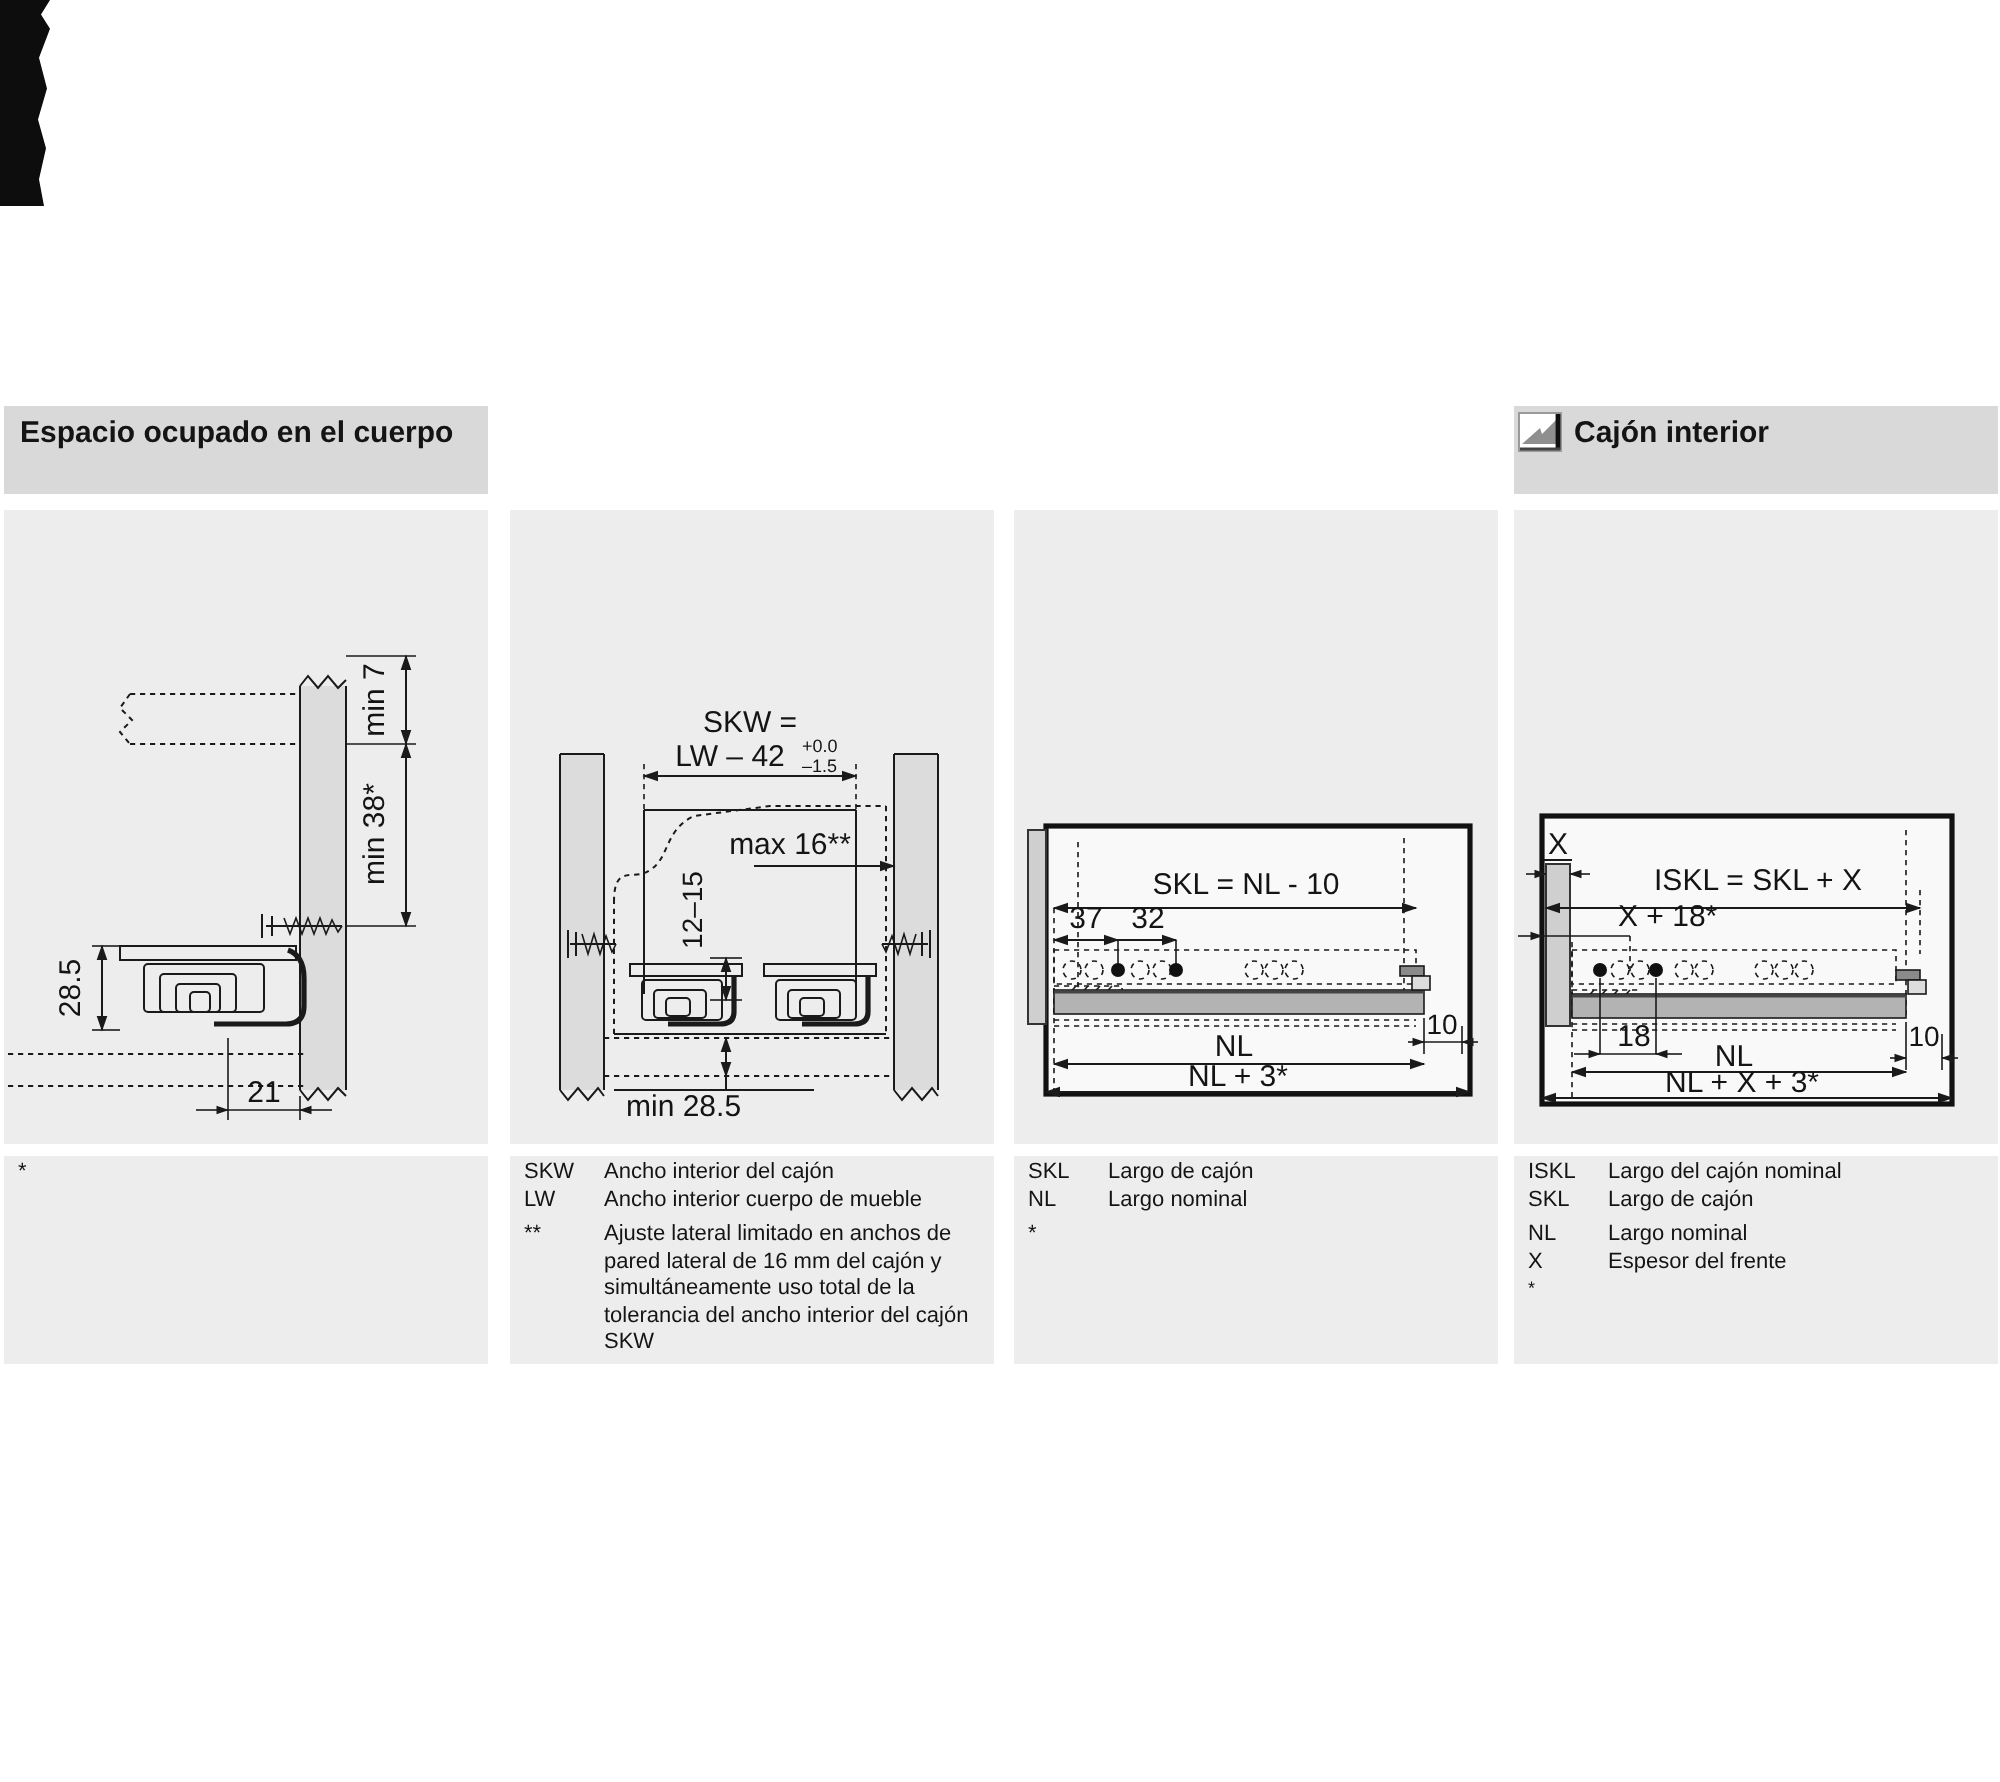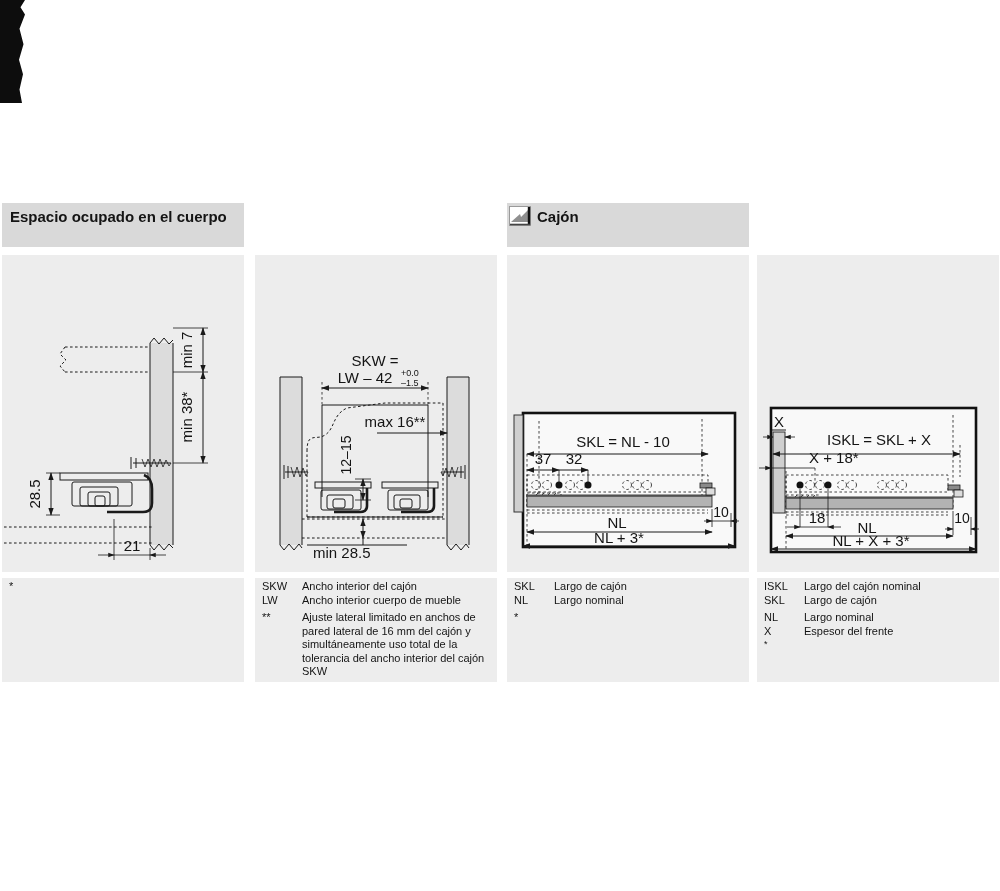--- a/index.html
+++ b/index.html
@@ -196,31 +196,20 @@
       <span class="ltxt">Ancho interior cuerpo de mueble</span>
     </div>
     <div class="lrow gap">
       <span class="lkey">**</span>
       <span class="ltxt">Ajuste lateral limitado en anchos de pared lateral de 16 mm del cajón y simultáneamente uso total de la tolerancia del ancho interior del cajón SKW</span>
     </div>
   </div>
 </div>
 
 <div class="col" style="left:507px">
-  <div class="hdr">
-    <span class="icohold">
-      <svg width="23" height="21" viewBox="0 0 23 21">
-        <rect x="0.5" y="0.5" width="21" height="19" fill="#ffffff" stroke="#9a9a9a" stroke-width="1"></rect>
-        <polygon points="2,16 11,8 12,11 19,4 19,16" fill="#8f8f8f"></polygon>
-        <line x1="20" y1="1" x2="20" y2="19" stroke="#111" stroke-width="2.4"></line>
-        <line x1="1" y1="18.5" x2="21" y2="18.5" stroke="#444" stroke-width="1.6"></line>
-      </svg>
-    </span>
-    <span class="ttl">Cajón</span>
-  </div>
   <div class="panel">
     <svg width="242" height="317" viewBox="0 0 242 317">
       <defs>
         <marker id="d3a" viewBox="0 0 10 8" refX="9" refY="4" markerWidth="8" markerHeight="6.5" orient="auto-start-reverse">
           <path d="M0,0.6 L10,4 L0,7.4 z" fill="#1a1a1a"></path>
         </marker>
       </defs>
       <rect class="boxfill" x="16" y="158" width="212" height="134"></rect>
       <rect class="frontbar" x="7" y="160" width="9" height="97"></rect>
 
@@ -289,20 +278,31 @@
       <span class="lkey">NL</span>
       <span class="ltxt">Largo nominal</span>
     </div>
     <div class="lrow gap">
       <span class="lkey">*</span>
     </div>
   </div>
 </div>
 
 <div class="col" style="left:757px">
+  <div class="hdr">
+    <span class="icohold">
+      <svg width="23" height="21" viewBox="0 0 23 21">
+        <rect x="0.5" y="0.5" width="21" height="19" fill="#ffffff" stroke="#9a9a9a" stroke-width="1"></rect>
+        <polygon points="2,16 11,8 12,11 19,4 19,16" fill="#8f8f8f"></polygon>
+        <line x1="20" y1="1" x2="20" y2="19" stroke="#111" stroke-width="2.4"></line>
+        <line x1="1" y1="18.5" x2="21" y2="18.5" stroke="#444" stroke-width="1.6"></line>
+      </svg>
+    </span>
+    <span class="ttl">Cajón interior</span>
+  </div>
   <div class="panel">
     <svg width="242" height="317" viewBox="0 0 242 317">
       <defs>
         <marker id="d4a" viewBox="0 0 10 8" refX="9" refY="4" markerWidth="8" markerHeight="6.5" orient="auto-start-reverse">
           <path d="M0,0.6 L10,4 L0,7.4 z" fill="#1a1a1a"></path>
         </marker>
       </defs>
       <rect class="boxfill" x="14" y="153" width="205" height="144"></rect>
       <rect class="frontbar" x="16" y="177" width="12" height="81"></rect>
 

